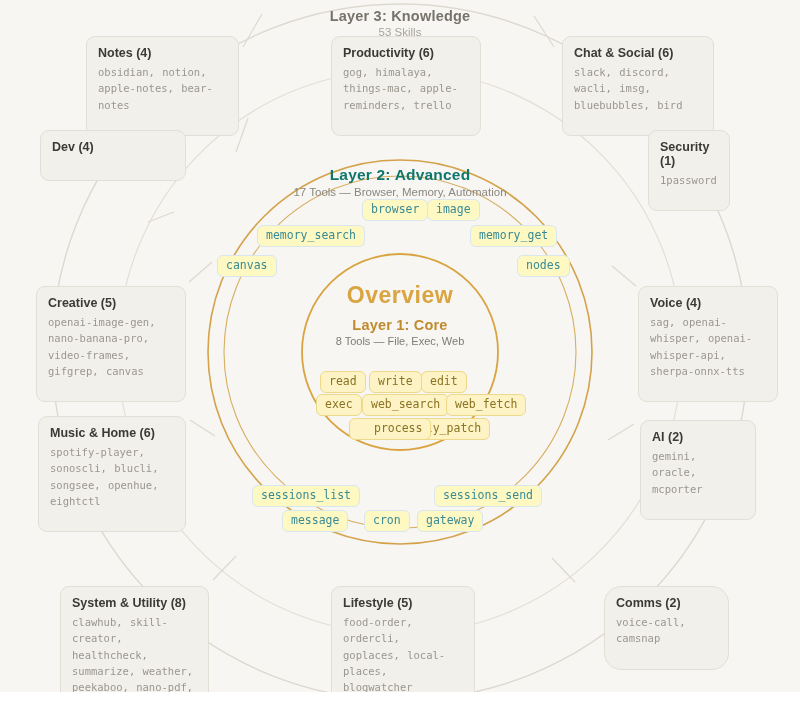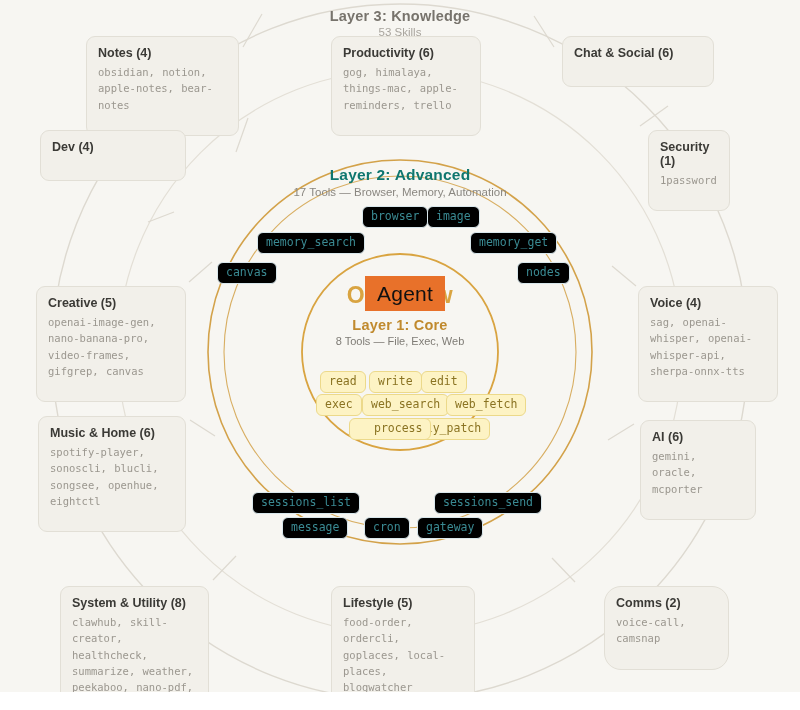--- a/index.html
+++ b/index.html
@@ -82,24 +82,23 @@
     border-radius: 6px;
     padding: 3px 8px 4px 8px;
     line-height: 1.1;
   }
   .chip-core {
     background: #fdf3c4;
     border: 1px solid #ecd98a;
     color: #8a7322;
   }
   .chip-adv {
-    background: #000000;
+    background: #fef9c3;
     border: 1px solid #d9e7ec;
     color: #3a8a93;
-    margin-top: 7px;
   }
 
   
   .card {
     position: absolute;
     background: #f2f0ea;
     border: 1px solid #e2dfd6;
     border-radius: 9px;
     padding: 9px 11px 22px 11px;
     box-sizing: border-box;
@@ -174,21 +173,20 @@
     <div class="layer-title">Layer 3: Knowledge</div>
     <div class="layer-sub">53 Skills</div>
   </div>
 
   <div class="layer-head" id="layer2-head">
     <div class="layer-title">Layer 2: Advanced</div>
     <div class="layer-sub">17 Tools — Browser, Memory, Automation</div>
   </div>
 
   <div id="core-title">Overview</div>
-  <div id="agent-badge">Agent</div>
 
   <div class="layer-head" id="layer1-head">
     <div class="layer-title">Layer 1: Core</div>
     <div class="layer-sub">8 Tools — File, Exec, Web</div>
   </div>
 
   <div id="dynamic-layer">
       <div class="chip chip-core" style="left: 320px; top: 371px;">read</div>
       <div class="chip chip-core" style="left: 369px; top: 371px;">write</div>
       <div class="chip chip-core" style="left: 421px; top: 371px;">edit</div>
@@ -211,20 +209,21 @@
       <div class="card" style="left: 86px; top: 36px; width: 153px;">
         <div class="card-title">Notes (4)</div>
         <div class="card-items">obsidian, notion, apple-notes, bear-notes</div>
       </div>
       <div class="card" style="left: 331px; top: 36px; width: 150px;">
         <div class="card-title">Productivity (6)</div>
         <div class="card-items">gog, himalaya, things-mac, apple-reminders, trello</div>
       </div>
       <div class="card" style="left: 562px; top: 36px; width: 152px;">
         <div class="card-title">Chat &amp; Social (6)</div>
+        <div class="card-items">slack, discord, wacli, imsg, bluebubbles, bird</div>
       </div>
       <div class="card" style="left: 40px; top: 130px; width: 146px;">
         <div class="card-title">Dev (4)</div>
       </div>
       <div class="card" style="left: 648px; top: 130px; width: 82px;">
         <div class="card-title">Security (1)</div>
         <div class="card-items">1password</div>
       </div>
       <div class="card" style="left: 36px; top: 286px; width: 150px;">
         <div class="card-title">Creative (5)</div>
@@ -232,21 +231,21 @@
       </div>
       <div class="card" style="left: 638px; top: 286px; width: 140px;">
         <div class="card-title">Voice (4)</div>
         <div class="card-items">sag, openai-whisper, openai-whisper-api, sherpa-onnx-tts</div>
       </div>
       <div class="card" style="left: 38px; top: 416px; width: 148px;">
         <div class="card-title">Music &amp; Home (6)</div>
         <div class="card-items">spotify-player, sonoscli, blucli, songsee, openhue, eightctl</div>
       </div>
       <div class="card" style="left: 640px; top: 420px; width: 116px;">
-        <div class="card-title">AI (6)</div>
+        <div class="card-title">AI (2)</div>
         <div class="card-items">gemini, oracle, mcporter</div>
       </div>
       <div class="card" style="left: 60px; top: 586px; width: 149px;">
         <div class="card-title">System &amp; Utility (8)</div>
         <div class="card-items">clawhub, skill-creator, healthcheck, summarize, weather, peekaboo, nano-pdf, model-usage</div>
       </div>
       <div class="card" style="left: 331px; top: 586px; width: 144px;">
         <div class="card-title">Lifestyle (5)</div>
         <div class="card-items">food-order, ordercli, goplaces, local-places, blogwatcher</div>
       </div>

